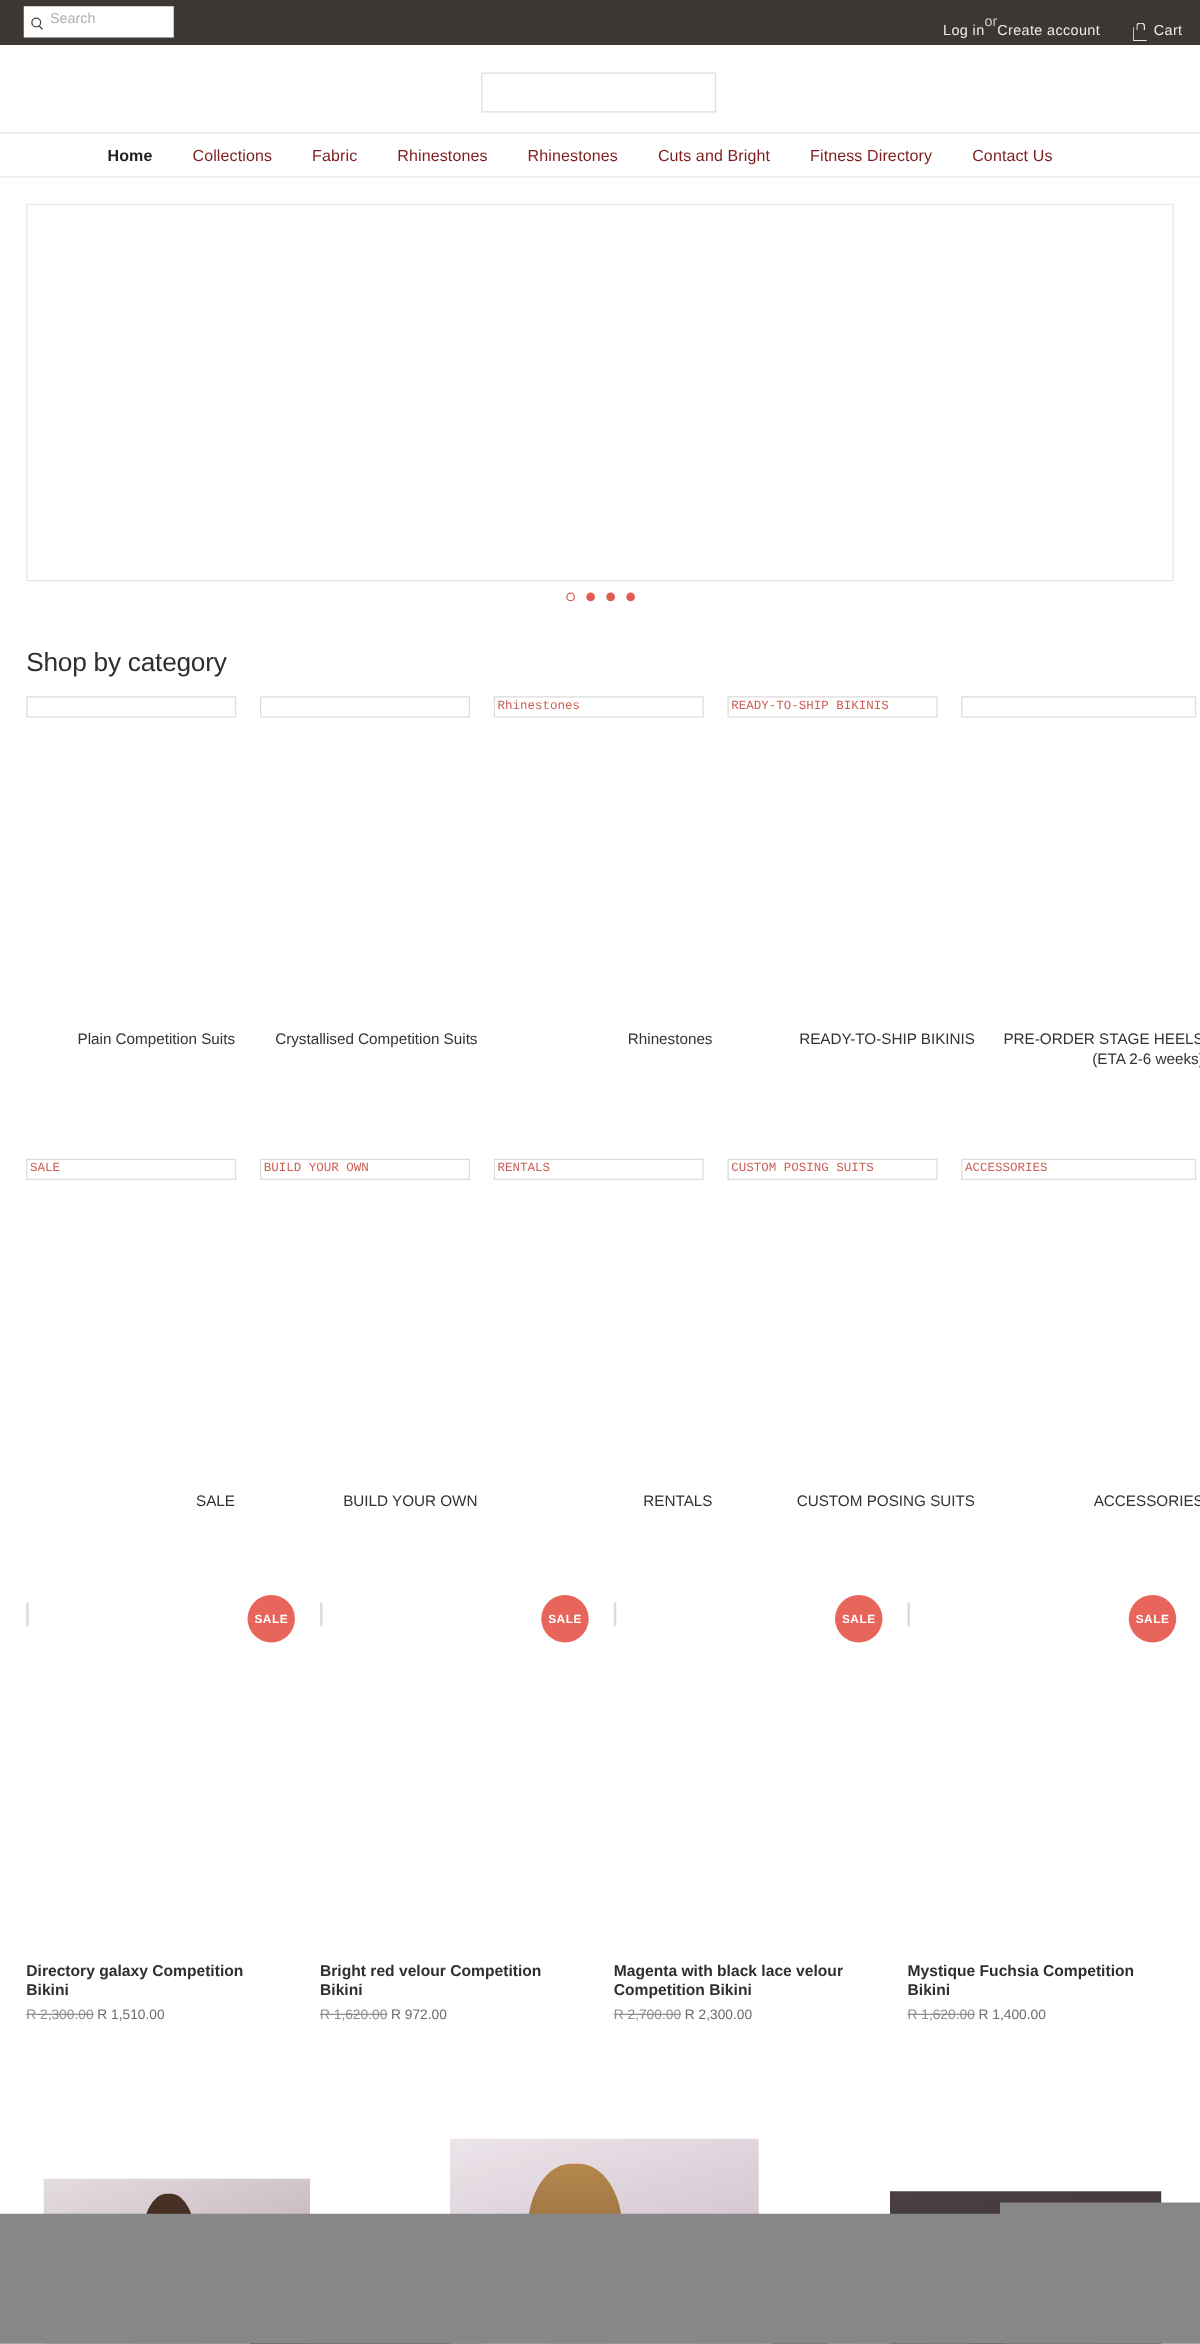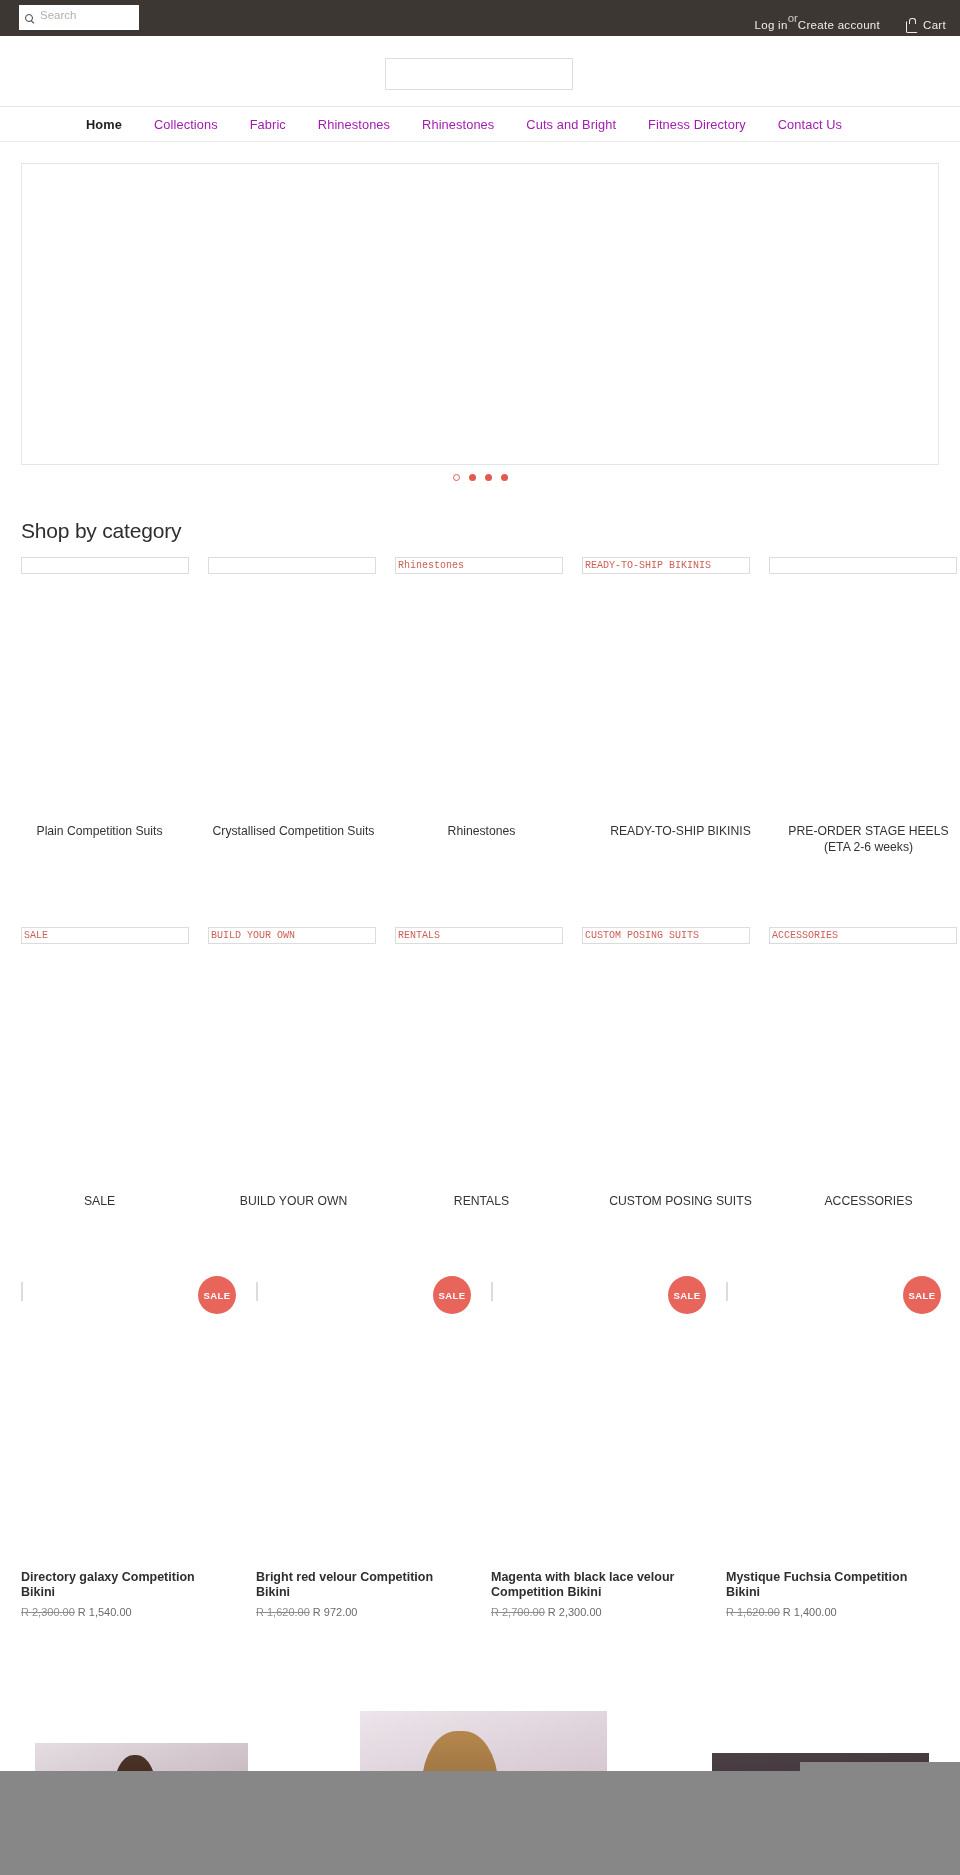--- a/index.html
+++ b/index.html
@@ -136,21 +136,21 @@
   .nav-inner {
     position: absolute;
     left: 70px; top: 0;
     height: 35px;
     display: flex;
     align-items: center;
     gap: 0;
   }
   .nav-item {
     font-size: 12.8px;
-    color: #a21caf;
+    color: #7f1d1d;
     text-decoration: none;
     padding: 0 16px;
     letter-spacing: 0.1px;
     white-space: nowrap;
   }
   .nav-item.active { font-weight: 700; color: #1f1f1f; }
 
   
   .hero {
     position: absolute;
@@ -209,21 +209,21 @@
     color: #cc5f55;
     font-family: "Liberation Mono", monospace;
     font-size: 10px;
     line-height: 15px;
     padding-left: 2px;
   }
   .broken-img.wide { width: 188px; }
   .cat-label {
     position: absolute;
     width: 188px;
-    text-align: center;
+    text-align: right;
     font-size: 12.2px;
     color: #333;
     line-height: 16px;
     padding-left: 11px;
   }
 
   
   .prod-cell { position: absolute; width: 236px; }
   .prod-img-ph {
     width: 236px; height: 16px;
@@ -380,21 +380,21 @@
 <div class="cat-label" style="left:382px; top:1193px">RENTALS</div>
 <div class="cat-label" style="left:570px; top:1193px; width:210px">CUSTOM POSING SUITS</div>
 <div class="cat-label" style="left:763px; top:1193px; width:200px">ACCESSORIES</div>
 
 <div class="prod-cell" style="left:21px; top:1283px">
   <span class="prod-img-ph"></span>
 </div>
 <div class="sale-badge" style="left:198px; top:1276px">SALE</div>
 <div class="prod-title" style="left:21px; top:1570px">Directory galaxy Competition Bikini</div>
 <div class="prod-price" style="left:21px; top:1606px">
-  <span class="price-old">R 2,300.00</span><span>R 1,540.00</span>
+  <span class="price-old">R 2,300.00</span><span>R 1,510.00</span>
 </div>
 
 <div class="prod-cell" style="left:256px; top:1283px">
   <span class="prod-img-ph"></span>
 </div>
 <div class="sale-badge" style="left:433px; top:1276px">SALE</div>
 <div class="prod-title" style="left:256px; top:1570px">Bright red velour Competition Bikini</div>
 <div class="prod-price" style="left:256px; top:1606px">
   <span class="price-old">R 1,620.00</span><span>R 972.00</span>
 </div>

